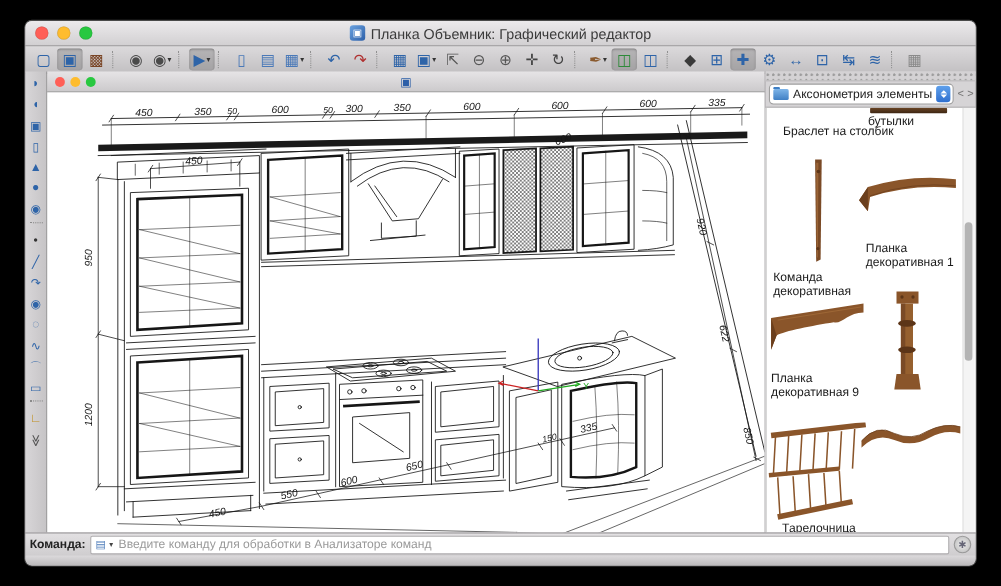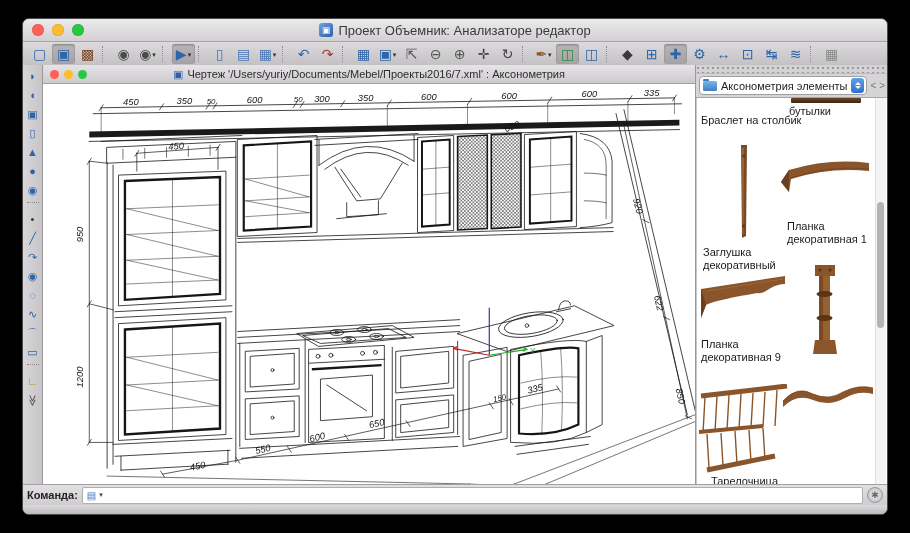--- a/index.html
+++ b/index.html
@@ -84,21 +84,21 @@
 <div class="window">
 
   <div class="titlebar">
     <div class="tl">
       <span class="c"></span>
       <span class="m"></span>
       <span class="z"></span>
     </div>
     <div class="ttl">
       <span class="appicon">▣</span>
-      <span>Проект Объемник: Анализаторе редактор</span>
+      <span>Планка Объемник: Графический редактор</span>
     </div>
   </div>
 
   <div class="toolbar">
       <div class="tbtn">
         <span style="color: rgb(46, 100, 168);">▢</span>
       </div>
       <div class="tbtn sel">
         <span style="color: rgb(46, 100, 168);">▣</span>
       </div>
@@ -261,21 +261,20 @@
 
     <div class="docarea">
       <div class="doctitle">
         <div class="tl2">
           <span class="c" style="background:#ff5f57"></span>
           <span class="m" style="background:#febc2e"></span>
           <span class="z" style="background:#28c840"></span>
         </div>
         <div class="ttl">
           <span class="cubeicon">▣</span>
-          <span>Чертеж '/Users/yuriy/Documents/Mebel/Проекты2016/7.xml' : Аксонометрия</span>
         </div>
       </div>
 
       <div class="canvas">
         <svg viewBox="0 -4 657 404" preserveAspectRatio="xMidYMid meet">
           <defs>
             <pattern id="lat" width="3.5" height="3.5" patternUnits="userSpaceOnUse">
               <path d="M0,0 L3.5,3.5 M3.5,0 L0,3.5" stroke="#1a1a1a" stroke-width="0.5"></path>
             </pattern>
           </defs>
@@ -431,29 +430,29 @@
         <span class="pnav">&lt;</span>
         <span class="pnav">&gt;</span>
 
       </div>
 
       <div class="plist">
 
         <div class="partialbar" style="left:94px;top:0;width:70px;height:5px"></div>
         <div class="pitem-label" style="left:92px;top:7px;width:74px">бутылки</div>
 
-        <div class="pitem-label" style="left:4px;top:16px;width:122px;text-align:left">Браслет на столбик</div>
+        <div class="pitem-label" style="left:4px;top:16px;width:122px;text-align:center">Браслет на столбик</div>
 
         <svg class="pthumb" style="left:36px;top:46px" width="22" height="98" viewBox="0 0 22 98">
           <path d="M8,1 L14,1 L13,92 L9,94 Z" fill="#7a4a26"></path>
           <path d="M9,4 L11,4 L10.5,90 L9.5,90 Z" fill="#9a6436"></path>
           <circle cx="11" cy="12" r="1.6" fill="#5c3518"></circle>
             <circle cx="10.6" cy="82" r="1.4" fill="#5c3518"></circle>
         </svg>
-        <div class="pitem-label" style="left:6px;top:148px;width:84px">Заглушка декоративный</div>
+        <div class="pitem-label" style="left:6px;top:148px;width:84px">Команда декоративная</div>
 
         <svg class="pthumb" style="left:82px;top:58px" width="94" height="46" viewBox="0 0 94 46">
           <path d="M2,26 L10,14 Q50,2 90,7 L90,15 Q50,11 12,23 L10,36 Z" fill="#8a552a"></path>
           <path d="M2,26 L10,14 L10,36 Z" fill="#6b3f1d"></path>
           <path d="M12,22 Q50,9 90,13" stroke="#6b3f1d" stroke-width="0.7" fill="none"></path>
         </svg>
         <div class="pitem-label" style="left:90px;top:122px;width:84px">Планка декоративная 1</div>
 
         <svg class="pthumb" style="left:2px;top:176px" width="90" height="48" viewBox="0 0 90 48">
           <path d="M2,15 L86,2 L86,10 C72,10 66,21 59,19 C40,22 14,27 7,31 L2,44 Z" fill="#8a552a"></path>
@@ -494,18 +493,19 @@
         </div>
       </div>
     </div>
   </div>
 
   <div class="cmdbar">
     <span class="clabel">Команда:</span>
     <div class="cmdinput">
       <span class="cicon">▤</span>
       <span class="ccaret">▾</span>
+      <input type="text" placeholder="Введите команду для обработки в Анализаторе команд" style="">
     </div>
     <span class="gear">✱</span>
   </div>
 
   <div class="bottomstrip"></div>
 </div>
 
 </body></html>

